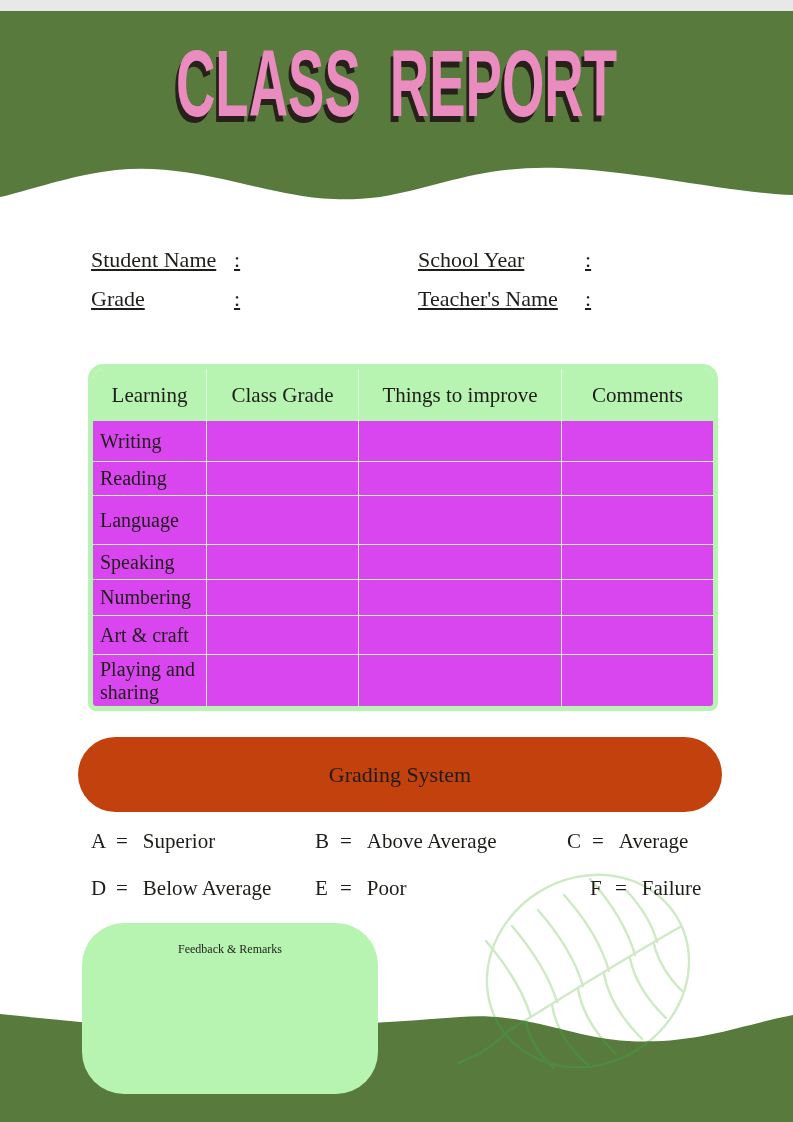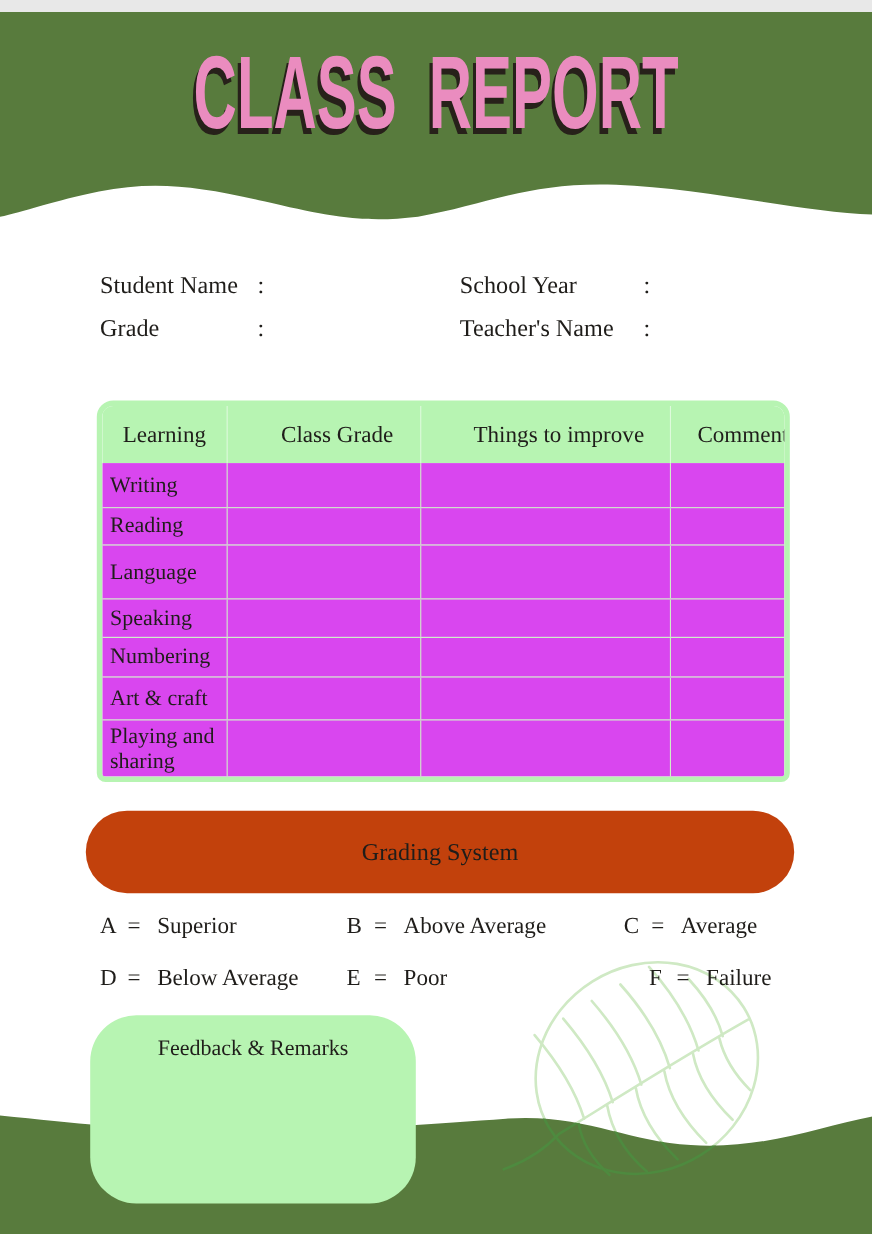--- a/index.html
+++ b/index.html
@@ -23,36 +23,36 @@
     transform:scaleX(0.58); transform-origin:50% 50%;
     white-space:nowrap;
   }
 
   
   .info{
     position:absolute; left:91px; top:234px; width:620px;
     display:grid; grid-template-columns:327px 1fr; grid-row-gap:11px;
     font-size:22px;
   }
-  .info .field{display:flex; align-items:center; height:28px;}
+  .info .field{display:flex; align-items:flex-end; height:28px;text-decoration:underline;}
   .info .lbl{display:inline-block;}
   .info .lbl.w-left{width:143px;}
   .info .lbl.w-right{width:167px;}
   .info .colon{display:inline-block; width:14px;}
   .info .slot{flex:1; height:24px;}
 
   
   .report-table{
     position:absolute; left:88px; top:353px; width:630px;
     box-sizing:border-box;
     border:5px solid #b7f4b2;
     border-radius:15px 15px 8px 8px;
     overflow:hidden; background:#fff;
   }
-  .tgrid{display:grid; grid-template-columns:114px 152px 203px 1fr;gap:24px;}
+  .tgrid{display:grid; grid-template-columns:114px 152px 203px 1fr;}
   .thead{background:#b7f4b2; height:52px; font-size:21px;}
   .thead .th{display:flex; align-items:center; justify-content:center; border-right:1.5px solid rgba(255,255,255,.55);}
   .thead .th:last-child{border-right:none;}
   .trow{background:#d946ef; font-size:20px;}
   .trow + .trow{border-top:1.5px solid #cfefc8;}
   .trow .td{display:flex; align-items:center; padding-left:7px; box-sizing:border-box; border-right:1.5px solid #cfefc8; line-height:1.15;}
   .trow .td:last-child{border-right:none;}
   .rh0{height:40px}.rh1{height:33px}.rh2{height:34px}.rh3{height:48px}.rh4{height:35px}.rh5{height:38px}.rh6{height:51px}
 
   
@@ -71,21 +71,21 @@
   }
   .legend .item{display:flex; align-items:baseline; height:38px;}
   .legend .letter{display:inline-block; min-width:17px;}
   .legend .eq{display:inline-block; margin:0 15px 0 8px;}
   .legend .indent{padding-left:23px;}
 
   
   .feedback-box{
     position:absolute; left:82px; top:912px; width:296px; height:171px;
     background:#b7f4b2; border-radius:42px;
-    text-align:center; font-size:20px;
+    text-align:center; font-size:12px;
   }
   .feedback-box .fb-title{margin-top:19px;}
   .feedback-box .fb-area{position:absolute; left:20px; top:55px; right:20px; bottom:20px;}
 </style>
 </head>
 <body>
 
 <div class="page">
 
   <svg class="bg-svg" width="793" height="1122" viewBox="0 0 793 1122">

